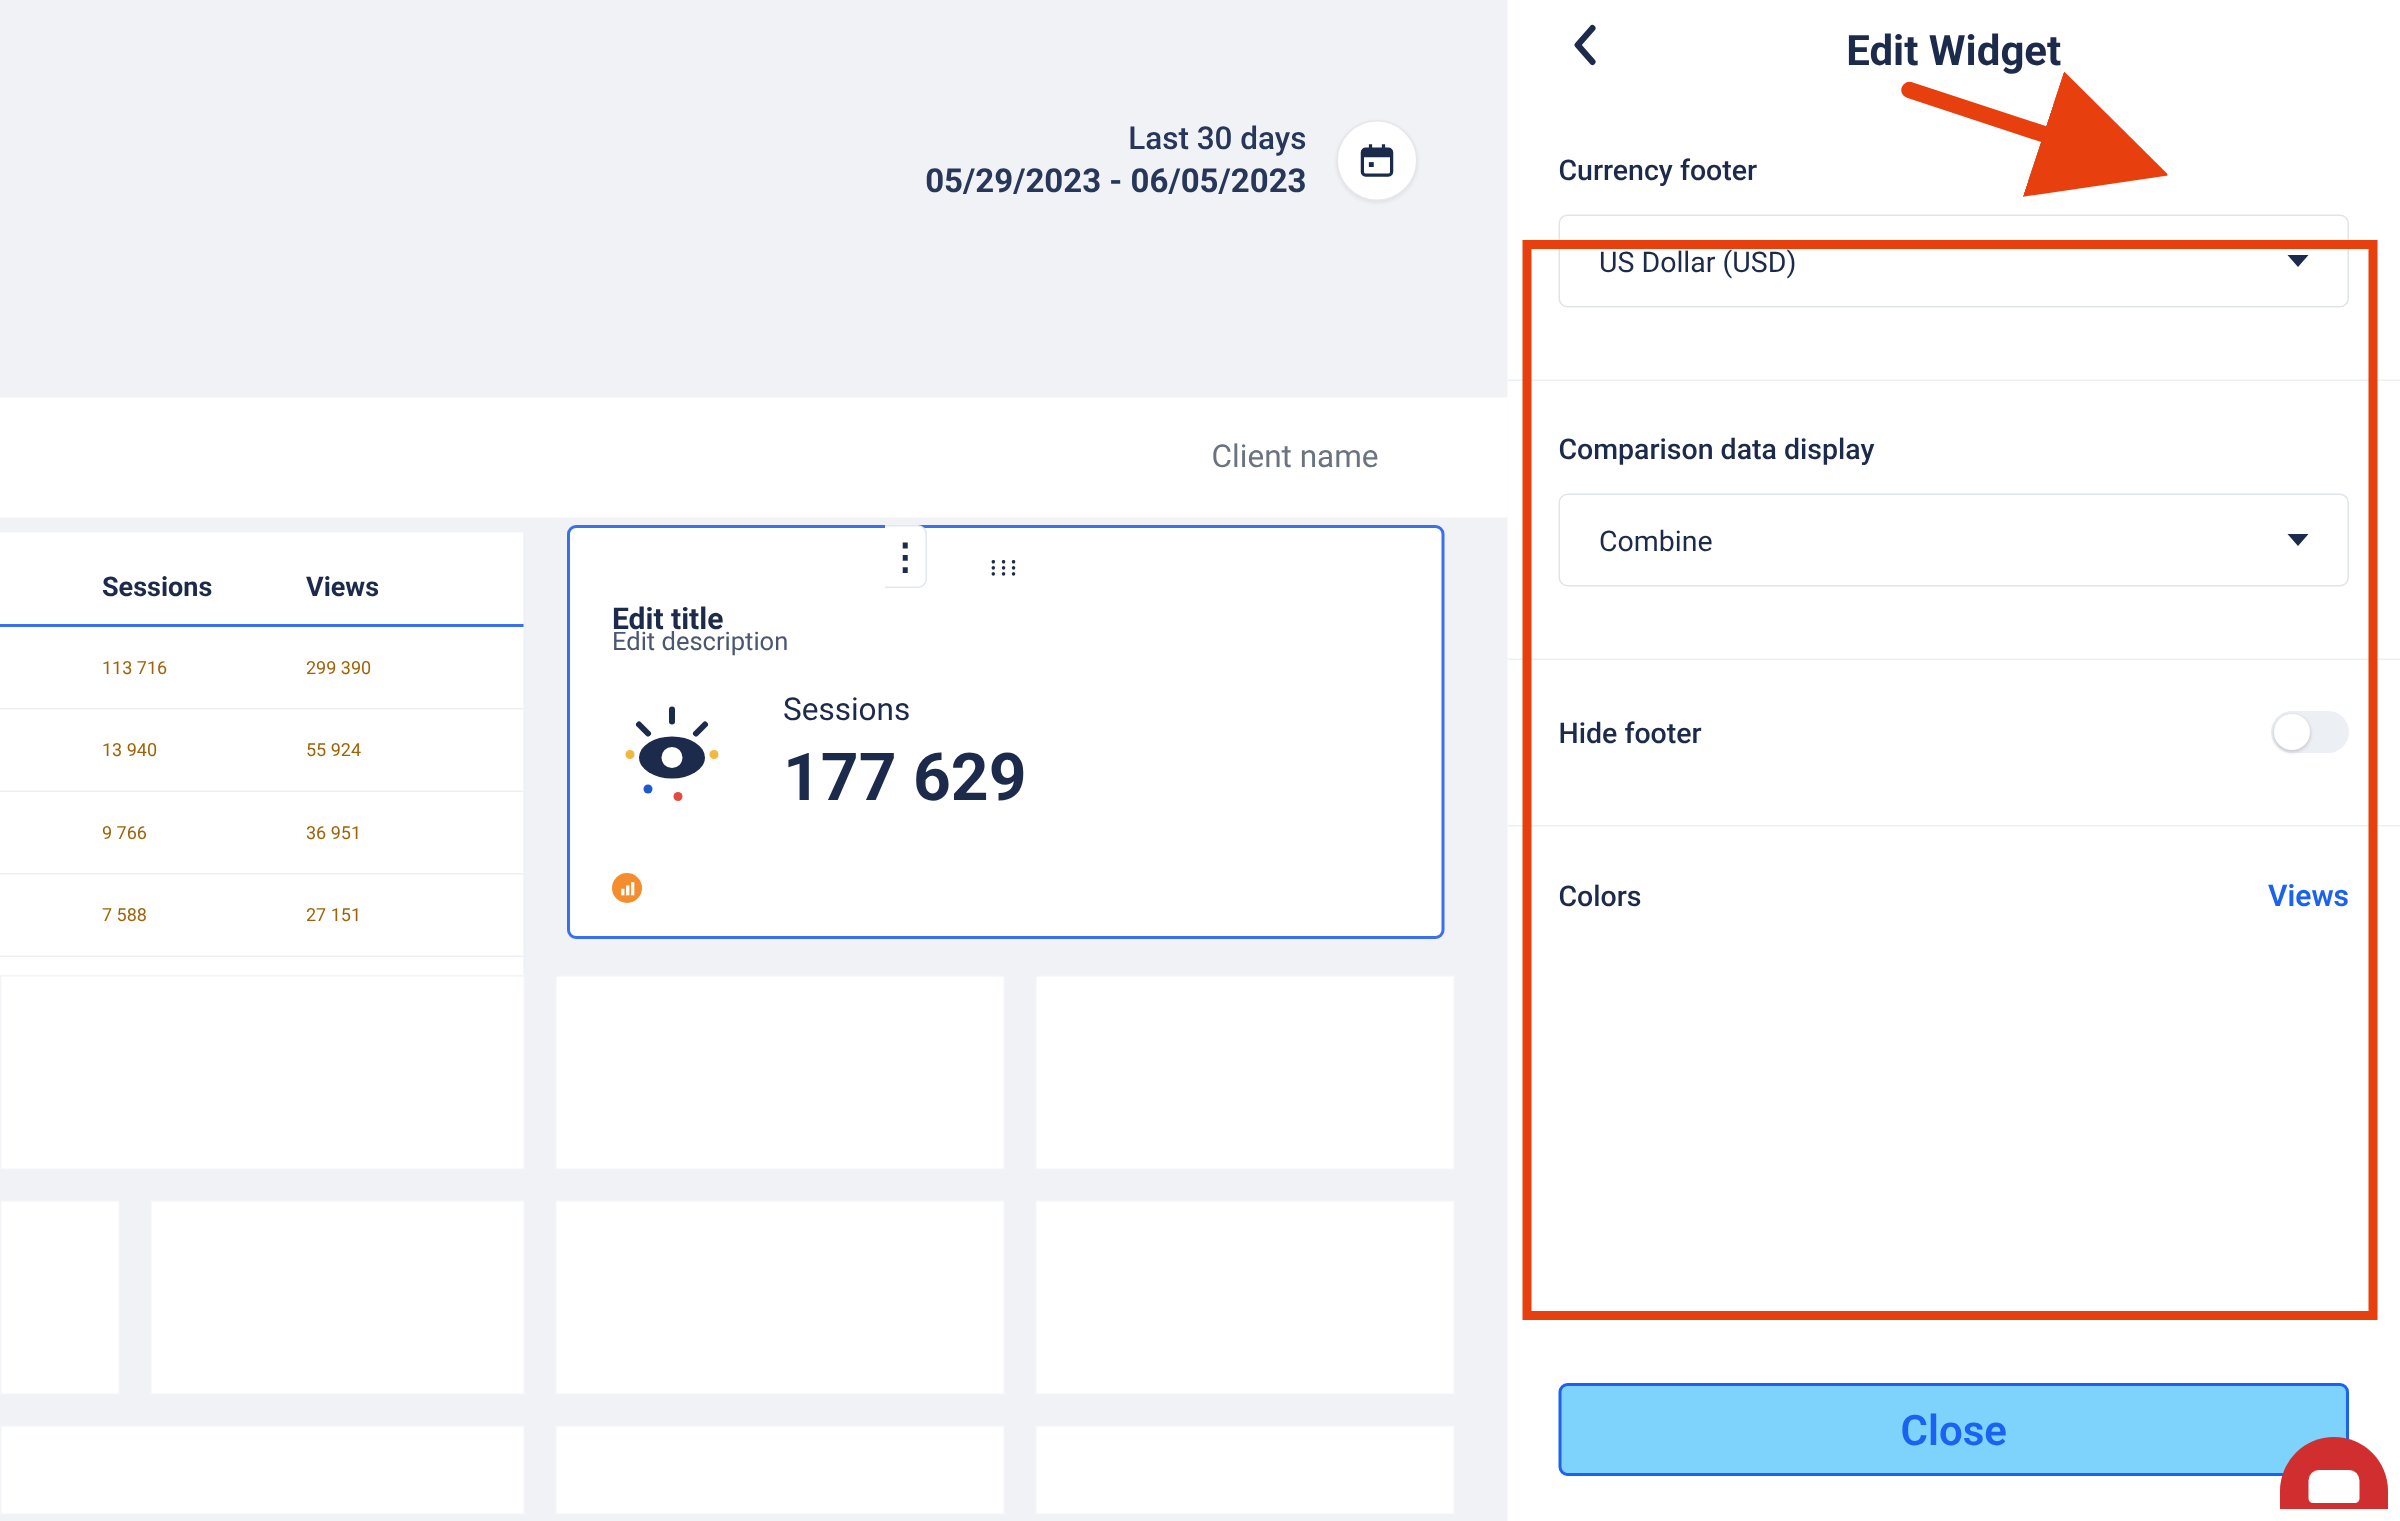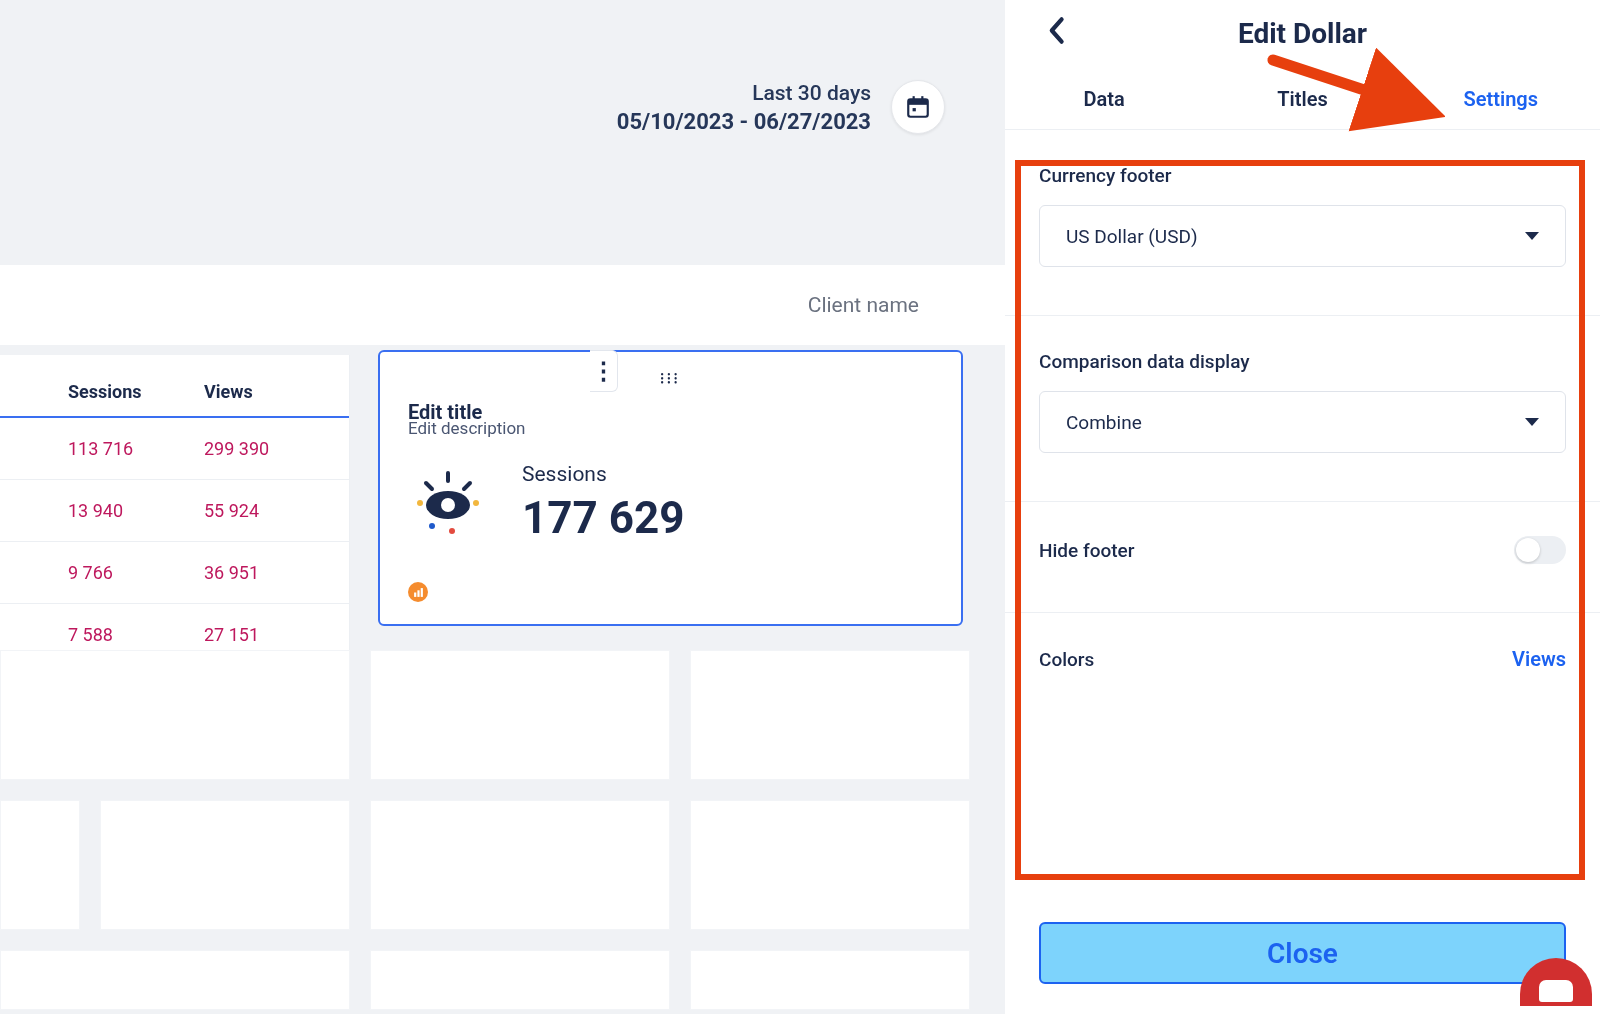--- a/index.html
+++ b/index.html
@@ -100,21 +100,21 @@
       font-weight: 700;
       color: #1c2a4b;
     }
     .th-sessions { margin-left: 68px; width: 136px; }
     .th-views { }
     .table-row {
       display: flex;
       border-bottom: 1px solid #eceff3;
       padding: 20px 0;
     }
-    .td { font-size: 18px; color: #be185d; }
+    .td { font-size: 12px; color: #a16207; }
     .td-sessions { margin-left: 68px; width: 136px; }
     .td-views { }
 
     
     .widget-card {
       position: absolute;
       left: 378px;
       top: 0;
       width: 585px;
       height: 276px;
@@ -371,21 +371,21 @@
     }
   </style>
 </head>
 <body>
 
 <div class="main-area">
 
   <div class="header-date">
     <div class="date-text">
       <div class="date-label">Last 30 days</div>
-      <div class="date-range">05/10/2023 - 06/27/2023</div>
+      <div class="date-range">05/29/2023 - 06/05/2023</div>
     </div>
     <div class="calendar-btn">
       <svg class="calendar-icon-svg" viewBox="0 0 24 24" fill="#1c2a4b">
         <rect x="3" y="5" width="18" height="16" rx="2" fill="none" stroke="#1c2a4b" stroke-width="2"></rect>
         <rect x="3" y="5" width="18" height="5" fill="#1c2a4b"></rect>
         <rect x="7" y="2" width="2" height="5" fill="#1c2a4b"></rect>
         <rect x="15" y="2" width="2" height="5" fill="#1c2a4b"></rect>
         <rect x="7" y="13" width="3" height="3" fill="#1c2a4b"></rect>
       </svg>
     </div>
@@ -471,28 +471,23 @@
   </div>
 </div>
 
 <div class="panel-right">
   <div class="panel-head">
     <span class="back-btn">
       <svg width="18" height="28" viewBox="0 0 12 20">
           <path d="M10 2 L3 10 L10 18" fill="none" stroke="#1c2a4b" stroke-width="3" stroke-linecap="round" stroke-linejoin="round"></path>
         </svg>
     </span>
-    <div class="panel-title">Edit Dollar</div>
+    <div class="panel-title">Edit Widget</div>
   </div>
 
-  <div class="tabs">
-    <div class="tab">Data</div>
-    <div class="tab">Titles</div>
-    <div class="tab tab-active">Settings</div>
-  </div>
 
   <div class="settings-body">
     <div class="setting-group">
       <div class="setting-label">Currency footer</div>
       <div class="select-box">
         <span>US Dollar (USD)</span>
         <span class="caret-down"></span>
       </div>
     </div>
 

